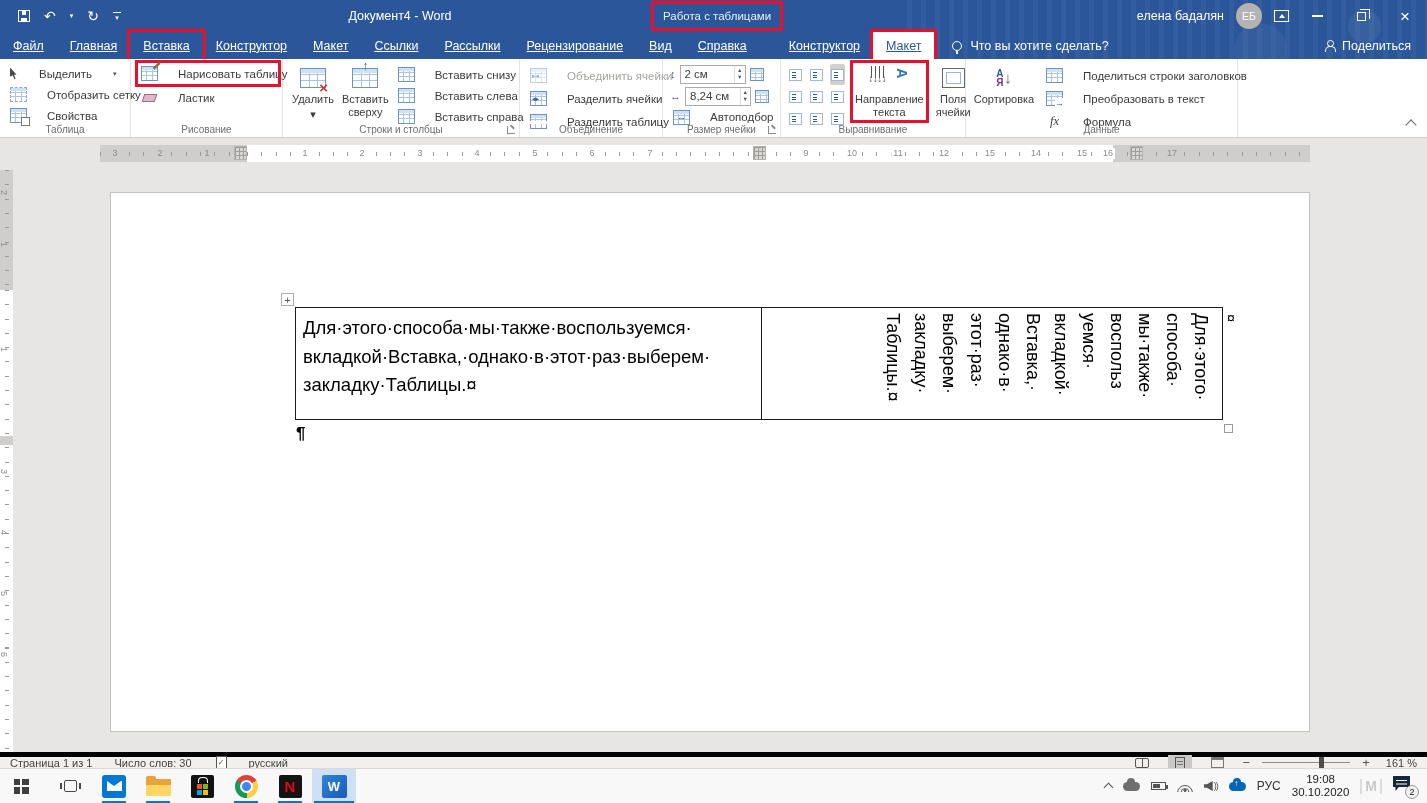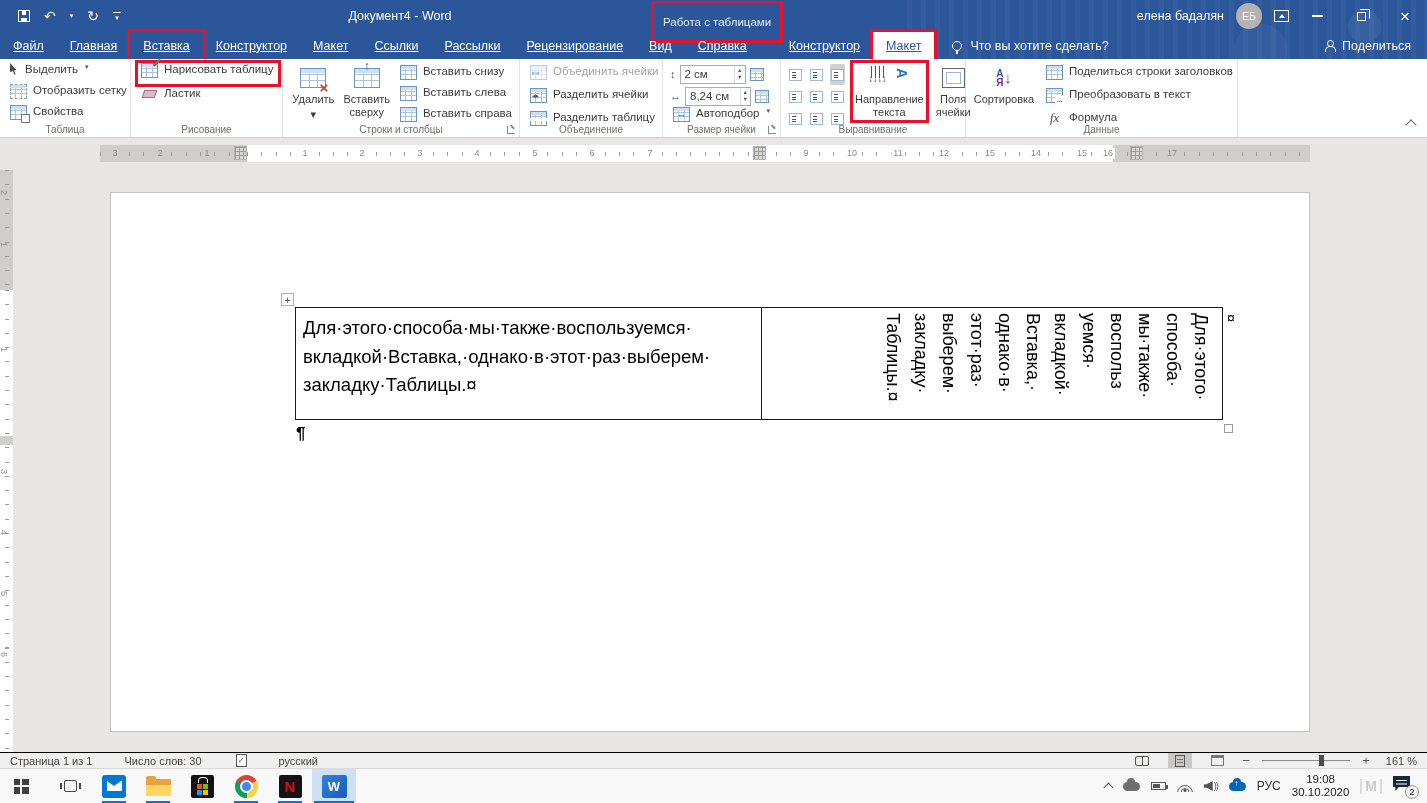--- a/index.html
+++ b/index.html
@@ -18,21 +18,21 @@
   .titlebar{position:absolute;top:0;left:0;right:0;height:32px;display:flex;align-items:center;color:#fff;}
   .qat{display:flex;align-items:center;gap:14px;padding-left:18px;}
   .flop{width:12px;height:12px;border:1.5px solid #fff;position:relative;}
   .flop::before{content:"";position:absolute;top:0;left:2.5px;width:4px;height:3.5px;background:#fff;}
   .flop::after{content:"";position:absolute;bottom:0;left:1.5px;width:6px;height:3.5px;background:#fff;}
   .qglyph{font-size:14px;line-height:14px;color:#fff;}
   .dd{font-size:7px;color:#fff;}
   .qcust{display:flex;flex-direction:column;align-items:center;line-height:5px;}
   .qcust i{width:8px;height:1.5px;background:#fff;display:block;margin-bottom:2px;}
   .wtitle{position:absolute;left:300px;width:200px;text-align:center;font-size:12.5px;color:#fff;}
-  .ctxlabel{position:absolute;left:654px;top:4px;padding:12px 9px;font-size:11.5px;color:#e9eefb;text-align:center;}
+  .ctxlabel{position:absolute;left:654px;top:4px;padding:6px 9px;font-size:11.5px;color:#e9eefb;text-align:center;}
   .userzone{position:absolute;right:0;top:0;height:32px;display:flex;align-items:center;gap:12px;padding-right:6px;}
   .uname{font-size:12.5px;}
   .avatar{width:26px;height:26px;border-radius:50%;background:#b5b3b1;color:#fff;font-size:10.5px;
           display:grid;place-items:center;}
   .ropts{width:15px;height:12px;border:1.5px solid #fff;display:grid;place-items:center;}
   .ropts::after{content:"";border:3px solid transparent;border-bottom:4px solid #fff;margin-top:-4px;}
   .winbtn{width:32px;height:32px;display:grid;place-items:center;color:#fff;}
   .minico{width:11px;height:1.5px;background:#fff;}
   .restico{width:9px;height:9px;border:1.2px solid #fff;position:relative;}
   .restico::before{content:"";position:absolute;top:-3.5px;left:2px;width:9px;height:9px;border-top:1.2px solid #fff;border-right:1.2px solid #fff;}
@@ -56,21 +56,21 @@
   
   .ribbon{position:absolute;top:59px;left:0;right:0;height:79px;background:#fff;
           border-bottom:1px solid #d2d0cd;display:flex;align-items:stretch;color:#3b3b3b;}
   .group{position:relative;border-right:1px solid #e6e4e1;padding:4px 4px 16px 7px;flex:none;}
   .glabel{position:absolute;bottom:2px;left:0;right:0;text-align:center;font-size:10px;color:#6e6d6b;}
   .launcher{position:absolute;right:4px;bottom:3px;width:8px;height:8px;
             border-left:1px solid #8a8a8a;border-bottom:1px solid #8a8a8a;}
   .launcher::after{content:"";position:absolute;right:0px;top:0px;width:5px;height:1.5px;background:#8a8a8a;transform:rotate(45deg);}
   .col{display:flex;flex-direction:column;}
   .row{display:flex;flex-direction:row;align-items:flex-start;}
-  .sbtn{display:flex;gap:6px;height:21px;font-size:11.5px;padding:0 3px;white-space:nowrap;}
+  .sbtn{display:flex;align-items:center;gap:20px;height:21px;font-size:11.5px;padding:0 3px;white-space:nowrap;}
   .sbtn .dd2{font-size:7px;color:#555;margin-left:1px;}
   .bbtn{display:flex;flex-direction:column;align-items:center;text-align:center;font-size:11px;
         line-height:12.5px;padding:2px 2px;gap:2px;}
   .bicon{height:26px;display:flex;align-items:center;justify-content:center;position:relative;}
   .disabled{color:#a5a3a0;}
   .disabled .itbl{opacity:.45;}
 
   
   .itbl{width:17px;height:15px;border:1px solid #6c94c0;background:#fff;position:relative;flex:none;}
   .itbl::before{content:"";position:absolute;inset:0;
@@ -149,22 +149,22 @@
      display:grid;place-items:center;font-size:11px;color:#555;line-height:10px;}
   .celltext{position:absolute;left:303px;top:176px;width:452px;font-size:18.5px;line-height:28.5px;color:#000;
      white-space:pre-line;overflow:hidden;}
   .vtext{position:absolute;left:879px;top:175px;width:336px;height:102px;writing-mode:vertical-rl;
      white-space:pre-line;font-size:18px;line-height:28px;color:#000;}
   .rowend{position:absolute;left:1227px;top:172px;font-size:14px;color:#000;}
   .resizeh{position:absolute;left:1224px;top:286px;width:9px;height:9px;border:1px solid #9a9a9a;background:#fff;}
   .pilcrow{position:absolute;left:296px;top:286px;font-size:17px;font-weight:700;color:#000;}
 
   
-  .status{position:absolute;bottom:35px;left:0;right:0;height:16px;background:#f1f0ef;border-top:1px solid #000000;
-     display:flex;align-items:center;font-size:11px;color:#444;gap:10px;}
+  .status{position:absolute;bottom:35px;left:0;right:0;height:16px;background:#f1f0ef;border-top:5px solid #000000;
+     display:flex;align-items:center;font-size:11px;color:#444;}
   .st-item{margin-left:22px;white-space:nowrap;}
   .st-item:first-child{margin-left:10px;}
   .proof{width:11px;height:13px;border:1px solid #555;font-size:8px;display:grid;place-items:center;color:#555;background:#fff;margin-left:24px;}
   .st-right{margin-left:auto;display:flex;align-items:center;gap:12px;padding-right:10px;}
   .viewbtn{display:grid;place-items:center;padding:1px 7px;height:16px;}
   .viewbtn.sel{background:#c9c8c6;}
   .bookico{width:14px;height:10px;border:1.3px solid #555;border-radius:2px;position:relative;}
   .bookico::after{content:"";position:absolute;left:50%;top:0;bottom:0;width:1.3px;background:#555;}
   .printico{width:10px;height:12px;border:1.3px solid #555;
      background:repeating-linear-gradient(to bottom,transparent 0 2px,#777 2px 3px) center/6px 8px no-repeat;}

